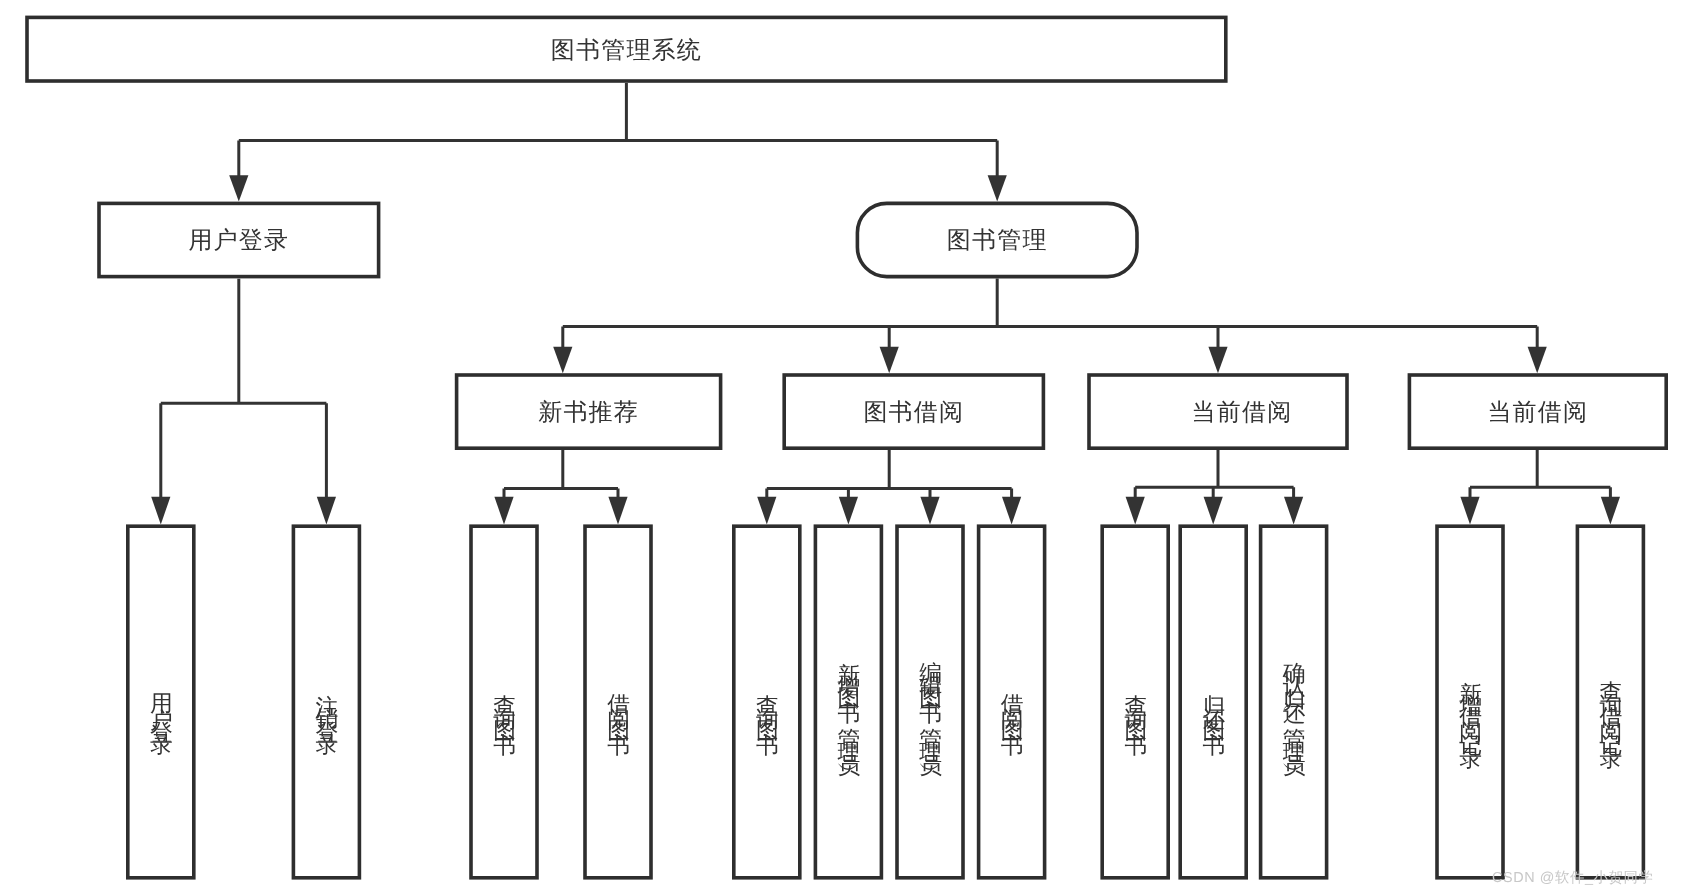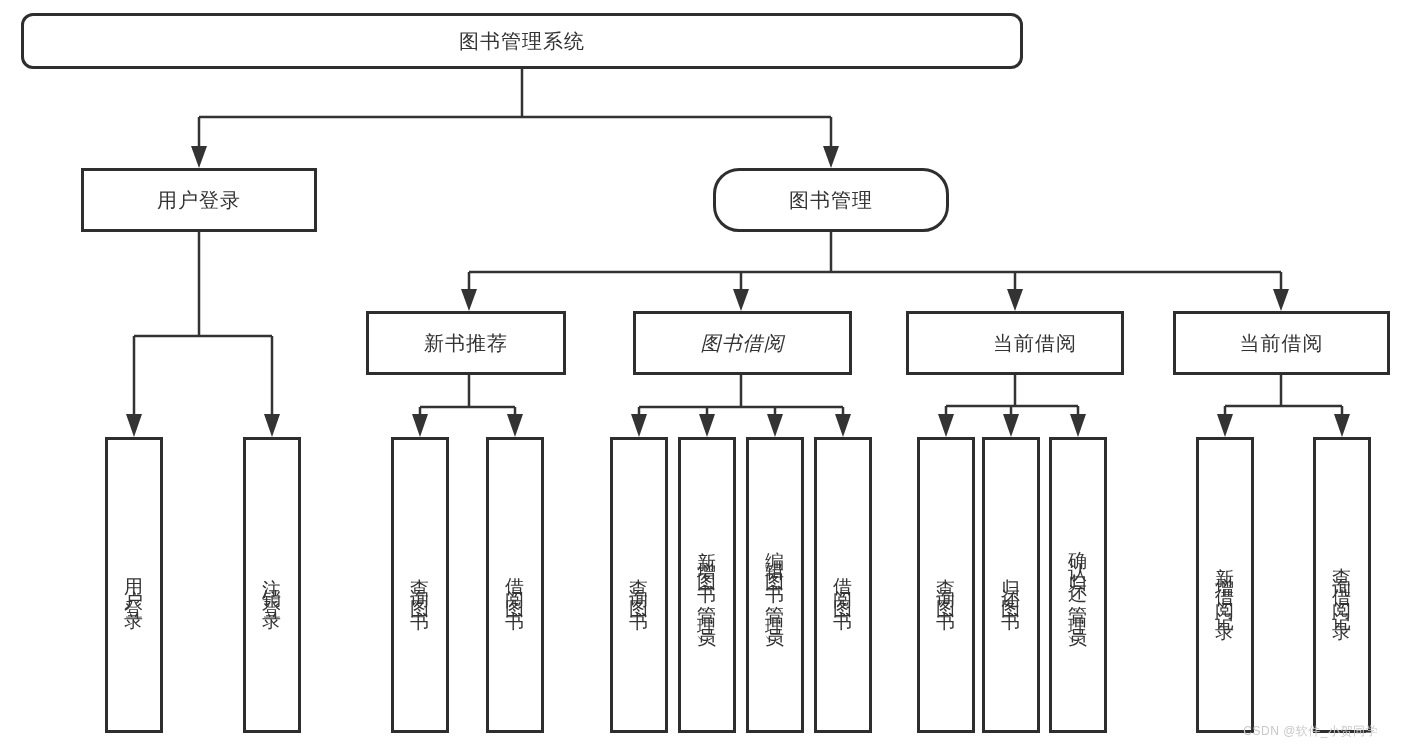--- a/index.html
+++ b/index.html
@@ -24,25 +24,25 @@
     display:flex;align-items:center;justify-content:center;
     z-index:2;
   }
   .hbox{font-size:20px;letter-spacing:1px;}
   .vbox{top:437px;width:58px;height:296px;}
   .vtext{
     writing-mode:vertical-rl;text-orientation:mixed;
     font-size:19px;line-height:1;letter-spacing:11px;
     white-space:nowrap;
   }
-  .n-root{left:21px;top:13px;width:1002px;height:56px;border-radius:12px;}
+  .n-root{left:21px;top:13px;width:1002px;height:56px;}
   .n-l2a{left:81px;top:168px;width:236px;height:64px;}
   .n-l2b{left:713px;top:168px;width:236px;height:64px;border-radius:26px;}
-  .n-l3a{left:366px;top:311px;width:200px;height:64px;}
-  .n-l3b{left:633px;top:311px;width:219px;height:64px;font-style:italic;}
+  .n-l3a{left:379px;top:311px;width:223px;height:64px;}
+  .n-l3b{left:652px;top:311px;width:219px;height:64px;}
   .n-l3c{left:906px;top:311px;width:218px;height:64px;padding-left:40px;}
   .n-l3d{left:1173px;top:311px;width:217px;height:64px;}
   .n-g1c1{left:105px;}
   .n-g1c2{left:243px;}
   .n-g2c1{left:391px;}
   .n-g2c2{left:486px;}
   .n-g3c1{left:610px;}
   .n-g3c2{left:678px;}
   .n-g3c3{left:746px;}
   .n-g3c4{left:814px;}

